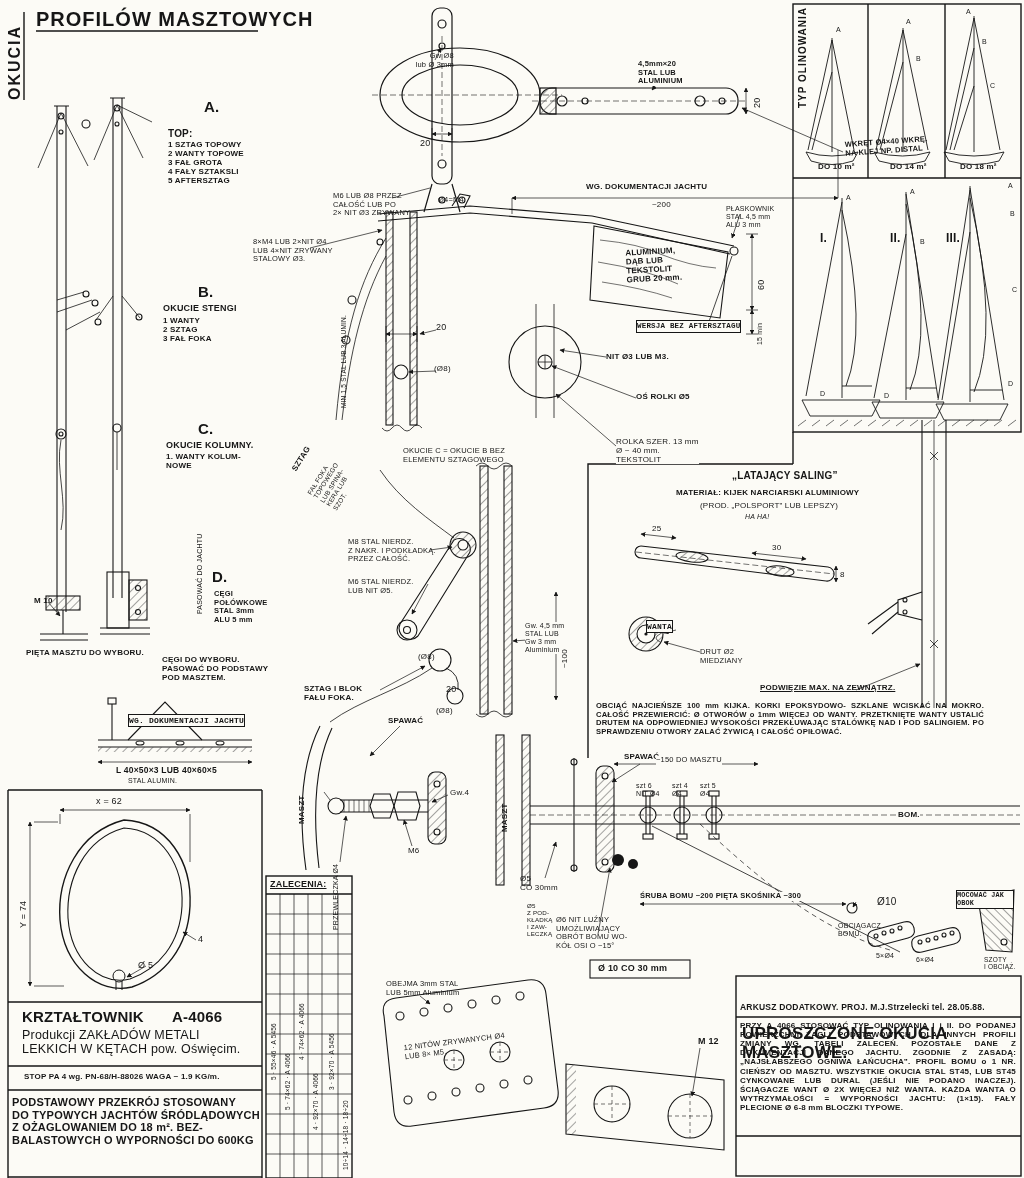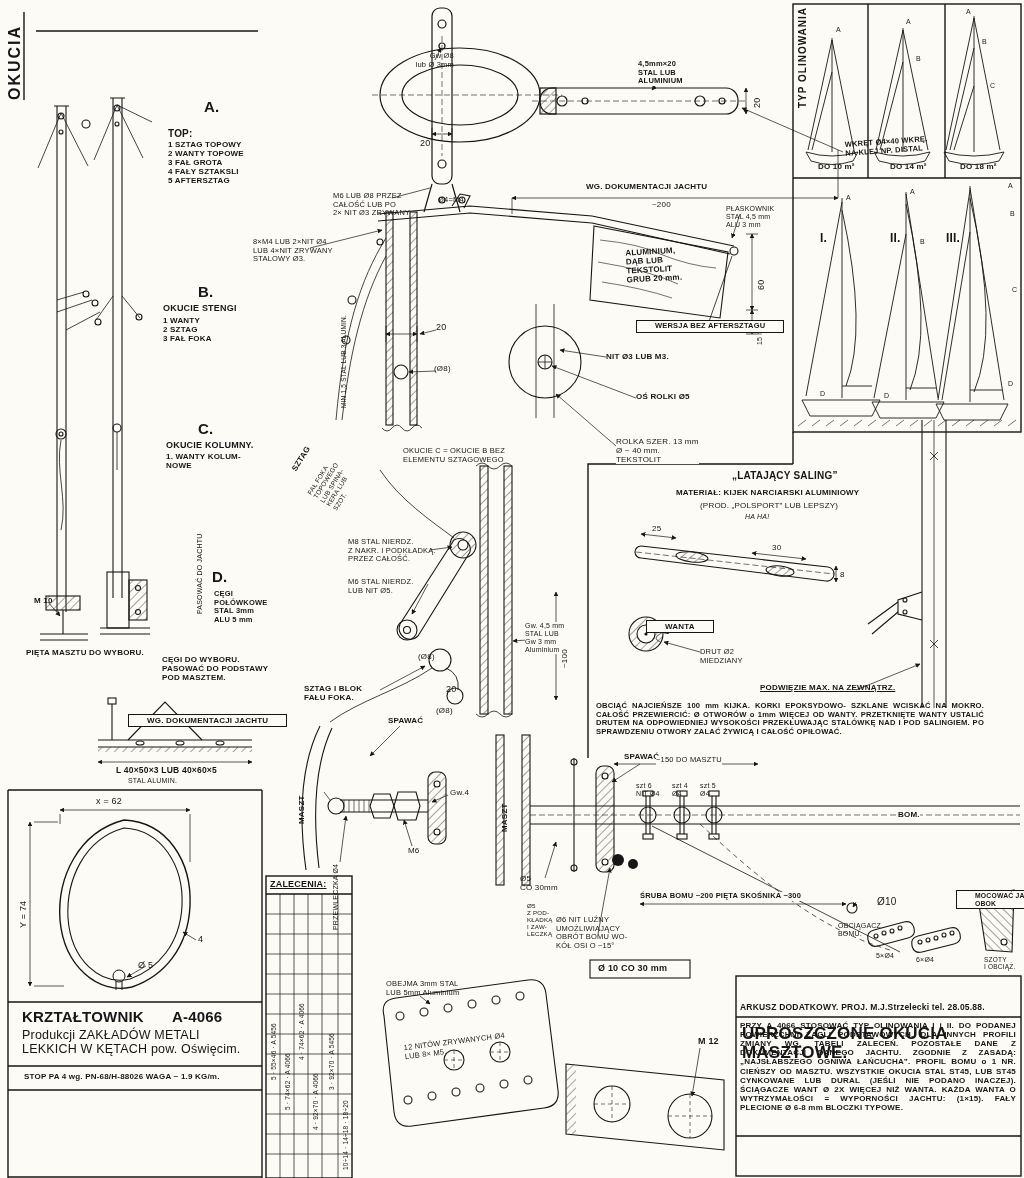--- a/index.html
+++ b/index.html
@@ -2,21 +2,21 @@
 <html><head>
 <meta charset="utf-8">
 <style>
   html,body{margin:0;padding:0;background:#e8e6e0;}
   .sheet{position:relative;width:1024px;height:1178px;background:#fcfbf6;overflow:hidden;
          font-family:"Liberation Sans",sans-serif;color:#161616;}
   svg.linework{position:absolute;left:0;top:0;}
   .t{position:absolute;color:#161616;white-space:pre-line;line-height:1.14;letter-spacing:.2px;}
   .b{font-weight:bold;}
   .v{transform:rotate(-90deg);transform-origin:0 0;white-space:nowrap;}
-  .box{border:1.3px solid #161616;padding:1px 18px;background:#fcfbf6;}
+  .box{border:1.3px solid #161616;padding:1px 0;background:#fcfbf6;font-family:Liberation Mono, monospace;}
   .bgw{background:#fcfbf6;}
   .ul{text-decoration:underline;}
   .just{text-align:justify;}
 </style>
 </head>
 <body>
 
 <div class="sheet">
 
 <svg class="linework" width="1024" height="1178" viewBox="0 0 1024 1178">
@@ -355,20 +355,21 @@
     <path d="M420 996 L430 1004" stroke-width=".7" marker-end="url(#arr)"></path>
     <path d="M566 1064 L724 1080 L724 1150 L566 1134 Z"></path>
     <rect x="566" y="1064" width="10" height="70" fill="url(#h1)" stroke="none"></rect>
     <circle cx="612" cy="1104" r="18"></circle>
         <circle cx="690" cy="1116" r="22"></circle>
     <path d="M594 1104 h36 M612 1086 v36 M668 1116 h44 M690 1094 v44" stroke-width=".6" stroke-dasharray="4 3"></path>
   </g>
 </svg>
 
 <span class="t b v" style="left:6px;top:100px;font-size:16px;letter-spacing:2px">OKUCIA</span>
+<span class="t b" style="left:36px;top:8px;font-size:20px;letter-spacing:1px">PROFILÓW MASZTOWYCH</span>
 
 <span class="t b" style="left:204px;top:98px;font-size:15px">A.</span>
 <span class="t b" style="left:168px;top:128px;font-size:10px">TOP:</span>
 <span class="t b" style="left:168px;top:140px;font-size:8px">1 SZTAG TOPOWY
 2 WANTY TOPOWE
 3 FAŁ GROTA
 4 FAŁY SZTAKSLI
 5 AFTERSZTAG</span>
 <span class="t b" style="left:198px;top:283px;font-size:15px">B.</span>
 <span class="t b" style="left:163px;top:303px;font-size:9px">OKUCIE STENGI</span>
@@ -529,20 +530,24 @@
 
 <span class="t" style="left:96px;top:796px;font-size:9px">x = 62</span>
 <span class="t v" style="left:18px;top:928px;font-size:9px">Y = 74</span>
 <span class="t" style="left:198px;top:934px;font-size:9px">4</span>
 <span class="t" style="left:138px;top:960px;font-size:9px">Ø 5</span>
 <span class="t b" style="left:22px;top:1008px;font-size:15px">KRZTAŁTOWNIK</span>
 <span class="t b" style="left:172px;top:1008px;font-size:15px">A-4066</span>
 <span class="t" style="left:22px;top:1028px;font-size:12.5px">Produkcji ZAKŁADÓW METALI
 LEKKICH W KĘTACH pow. Oświęcim.</span>
 <span class="t b" style="left:24px;top:1072px;font-size:8px">STOP PA 4 wg. PN-68/H-88026   WAGA ~ 1.9 KG/m.</span>
+<span class="t b" style="left:12px;top:1096px;font-size:11px">PODSTAWOWY PRZEKRÓJ STOSOWANY
+DO TYPOWYCH JACHTÓW ŚRÓDLĄDOWYCH
+Z OŻAGLOWANIEM DO 18 m². BEZ-
+BALASTOWYCH O WYPORNOŚCI DO 600KG</span>
 
 <span class="t b ul" style="left:270px;top:879px;font-size:9px">ZALECENIA:</span>
 <span class="t v" style="left:270px;top:1080px;font-size:6.5px">5 · 55×46 · A 5456</span>
 <span class="t v" style="left:284px;top:1110px;font-size:6.5px">5 · 74×62 · A 4066</span>
 <span class="t v" style="left:298px;top:1060px;font-size:6.5px">4 · 74×62 · A 4066</span>
 <span class="t v" style="left:312px;top:1130px;font-size:6.5px">4 · 92×70 · A 4066</span>
 <span class="t v" style="left:328px;top:1090px;font-size:6.5px">3 · 92×70 · A 5456</span>
 <span class="t v" style="left:342px;top:1170px;font-size:6.5px">10÷14 · 14÷18 · 18÷20</span>
 
 <span class="t" style="left:386px;top:980px;font-size:7.5px">OBEJMA 3mm STAL

